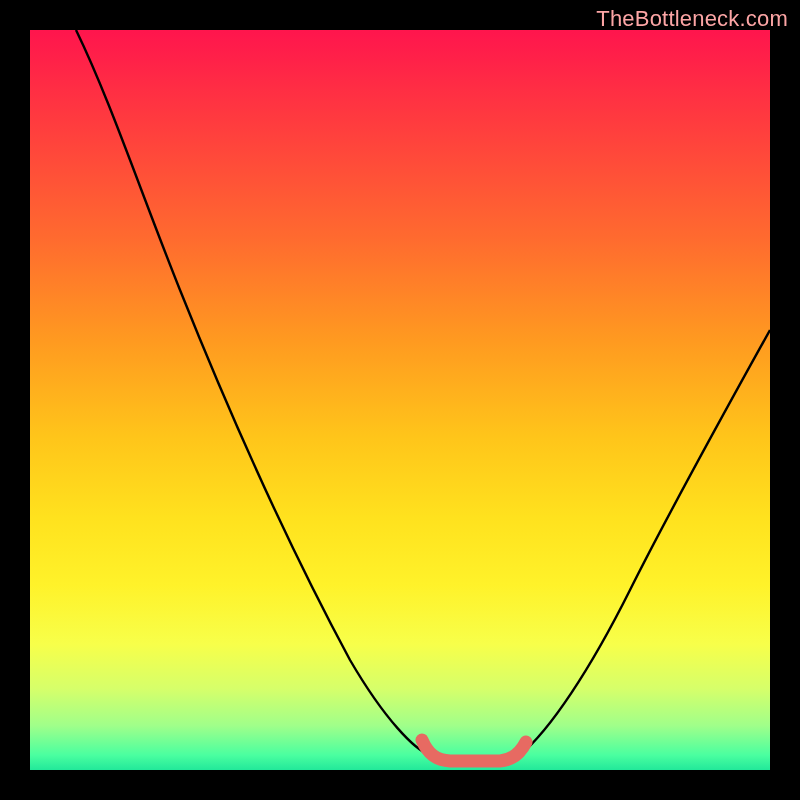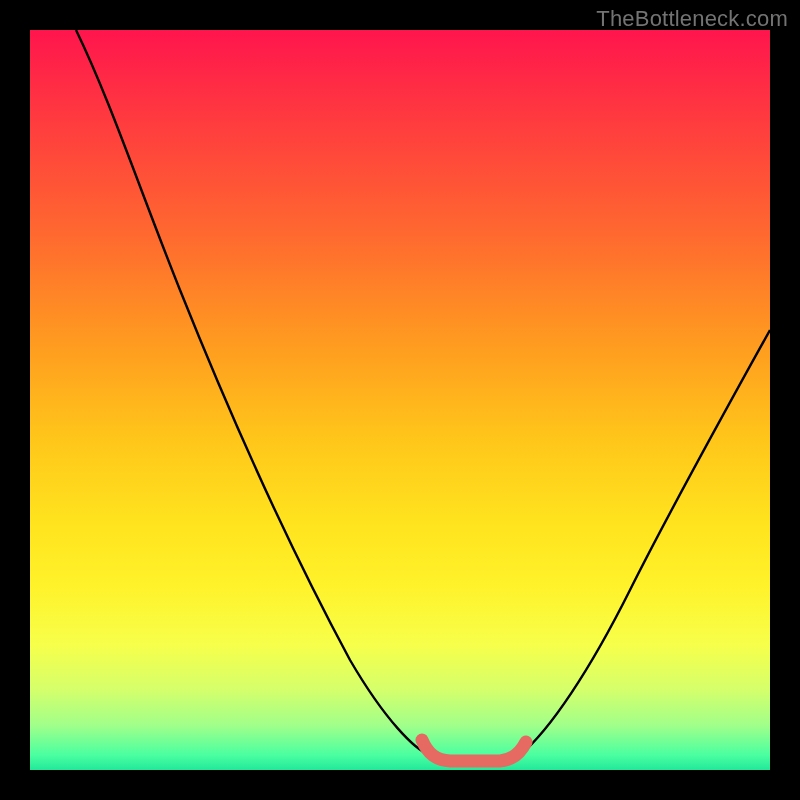--- a/index.html
+++ b/index.html
@@ -38,21 +38,21 @@
       #d6ff6a 89%,
       #a0ff8a 94%,
       #4affa0 98%,
       #22e89a 100%
     );
   }
   .watermark {
     position: absolute;
     top: 6px;
     right: 12px;
-    color: #737373;
+    color: #fca5a5;
     font-size: 22px;
     font-weight: 500;
     letter-spacing: 0.2px;
     user-select: none;
   }
   svg.curve {
     position: absolute;
     left: 0;
     top: 0;
     width: 740px;

